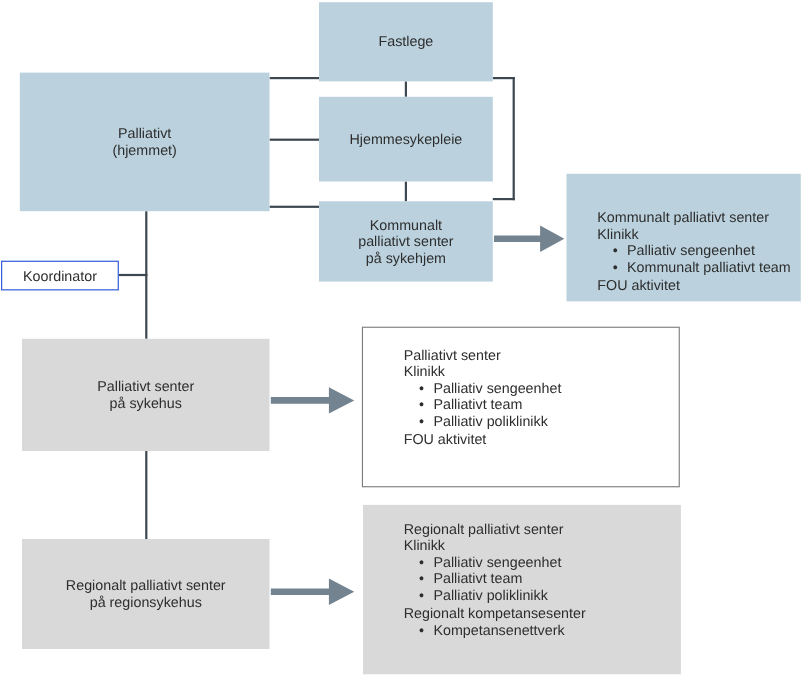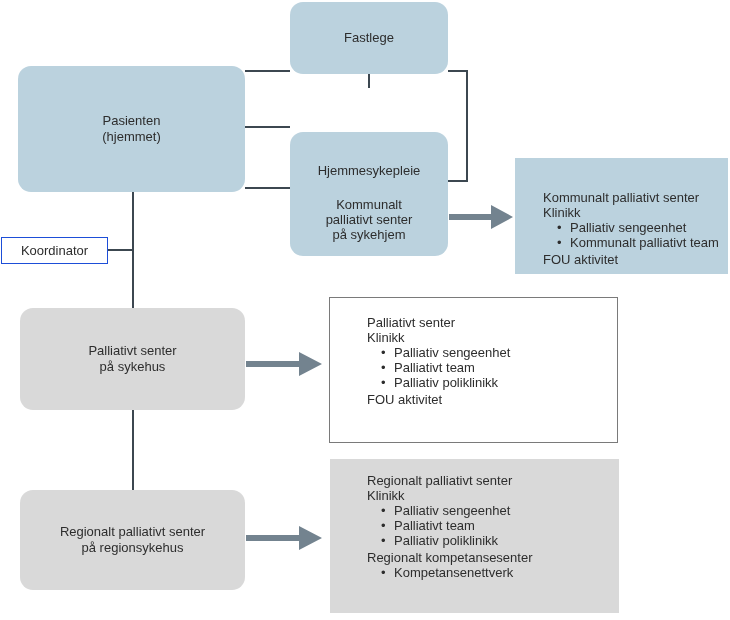--- a/index.html
+++ b/index.html
@@ -23,21 +23,20 @@
   }
   .blue  { background: #bbd2de; }
   .gray  { background: #d9d9d9; }
   .center {
     display: flex;
     flex-direction: column;
     align-items: center;
     justify-content: center;
     text-align: center;
     line-height: 16px;
-    border-radius: 13px;
   }
   .koordinator {
     background: #ffffff;
     border: 1px solid #1d4ed8;
     display: flex;
     align-items: center;
     justify-content: center;
     text-align: center;
   }
   .detail {
@@ -90,25 +89,25 @@
   </svg>
   <svg class="arrow" style="left:246px; top:525px;" width="77" height="26" viewBox="0 0 77 26">
     <polygon points="0,10 53,10 53,1 76,13 53,25 53,16 0,16" fill="#73838f"></polygon>
   </svg>
 
   <div class="box blue center" style="left:290px; top:2px; width:158px; height:72px;">
     <div>Fastlege</div>
   </div>
 
   <div class="box blue center" style="left:18px; top:66px; width:227px; height:126px;">
-    <div>Pasienten</div>
+    <div>Palliativt</div>
     <div>(hjemmet)</div>
   </div>
 
-  <div class="box blue center" style="left:290px; top:88px; width:158px; height:77px;margin-top:44px;">
+  <div class="box blue center" style="left:290px; top:88px; width:158px; height:77px;">
     <div>Hjemmesykepleie</div>
   </div>
 
   <div class="box blue center" style="left:290px; top:183px; width:158px; height:73px; line-height:15px;">
     <div>Kommunalt</div>
     <div>palliativt senter</div>
     <div>på sykehjem</div>
   </div>
 
   <div class="box koordinator" style="left:1px; top:237px; width:107px; height:27px;">

